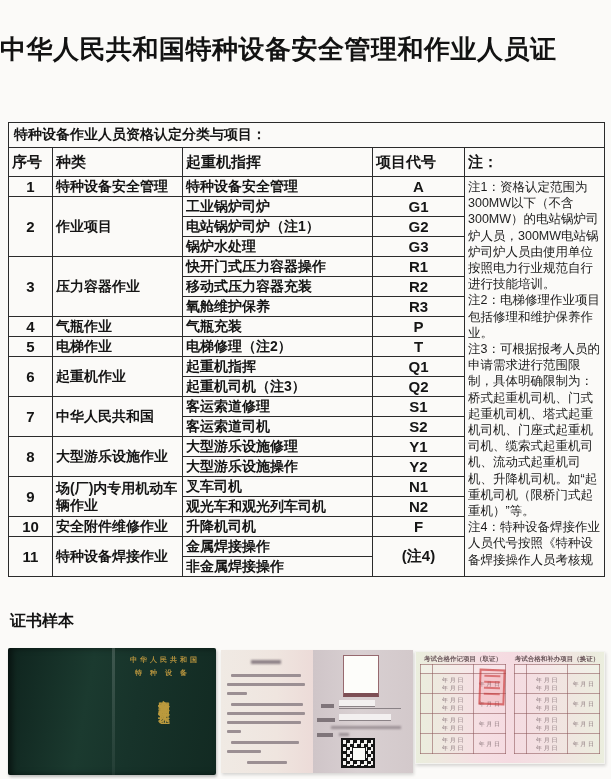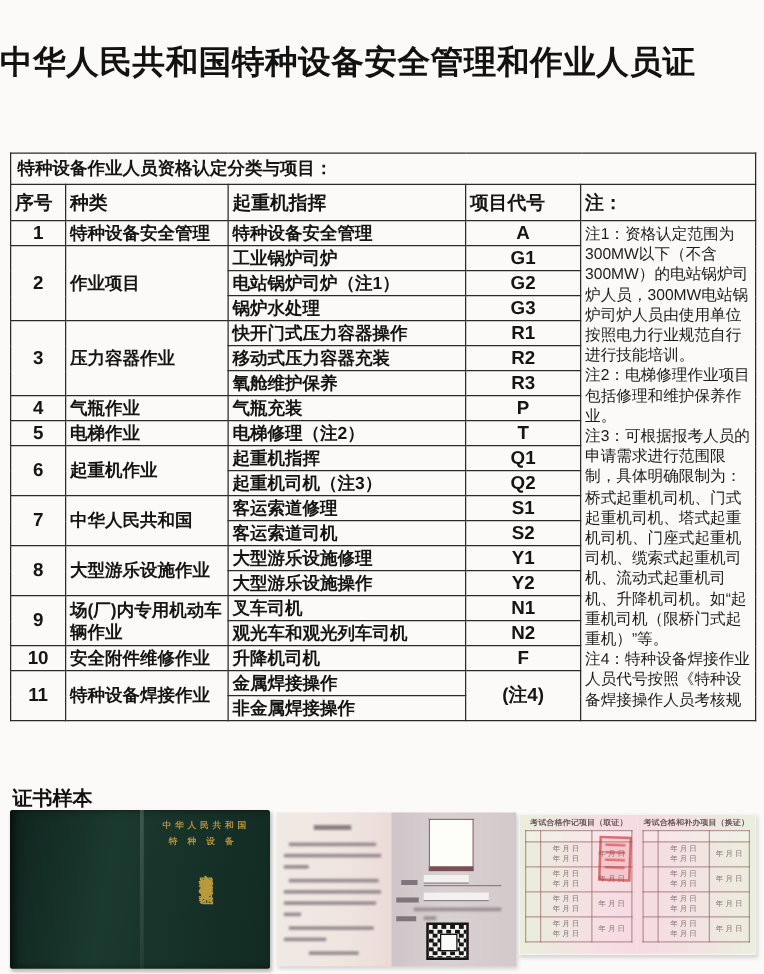--- a/index.html
+++ b/index.html
@@ -31,21 +31,21 @@
   td.c-no{text-align:center;font-size:15px;}
   td.c-cat{text-align:left;line-height:17px;}
   td.c-proj{text-align:left;height:19px;}
   td.c-code{text-align:center;font-size:15px;}
   td.c-notes{
     vertical-align:top;font-weight:normal;font-size:12.5px;line-height:16.2px;
     padding:2px 3px;color:#1c1c1c;
   }
   td.c-notes p{margin:0;}
   
-  .samples-label{position:absolute;left:10px;top:629px;font-size:16px;font-weight:bold;text-align:right;}
+  .samples-label{position:absolute;left:10px;top:611px;font-size:16px;font-weight:bold;text-align:right;}
   .books{position:absolute;left:8px;top:646px;width:597px;height:131px;}
   .books,.books *{box-sizing:border-box;}
   
   .green-book{
     position:absolute;left:0;top:2px;width:208px;height:127px;
     background:linear-gradient(100deg,#0f241e,#1b3a2f 38%,#17332a 60%,#122a22);
     border-radius:2px;box-shadow:inset 4px 0 6px rgba(0,0,0,.5),1px 2px 3px rgba(0,0,0,.25);
   }
   .spine{position:absolute;left:104px;top:0;width:3px;height:100%;
     background:linear-gradient(180deg,rgba(255,255,255,.16),rgba(255,255,255,.05));}

